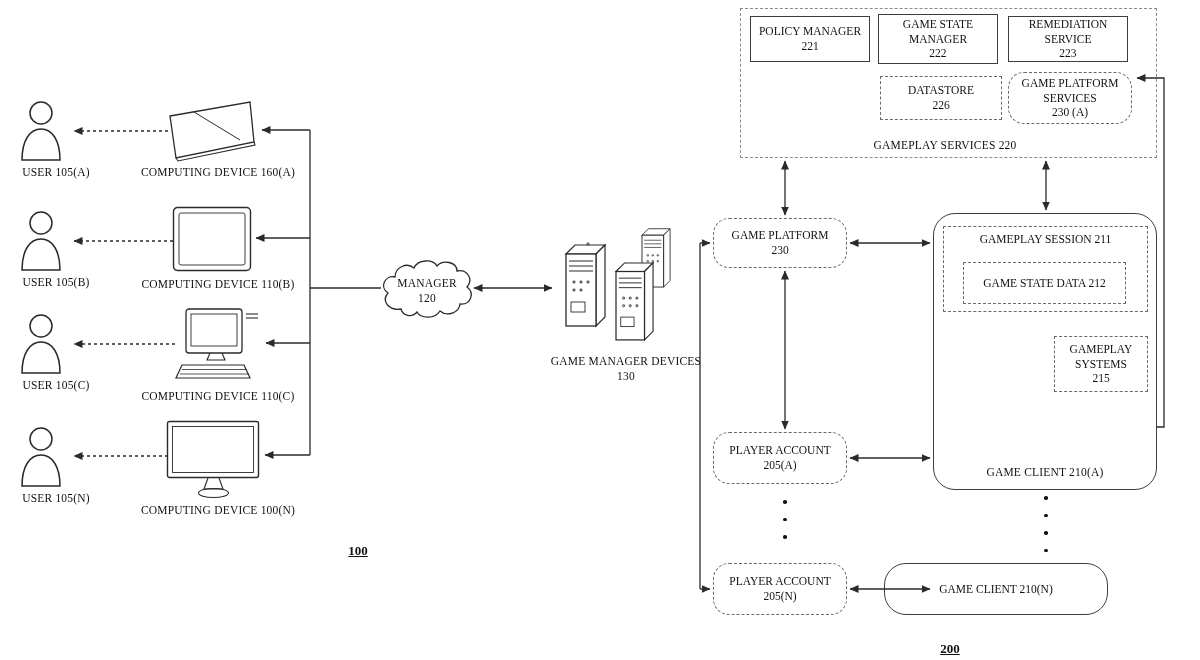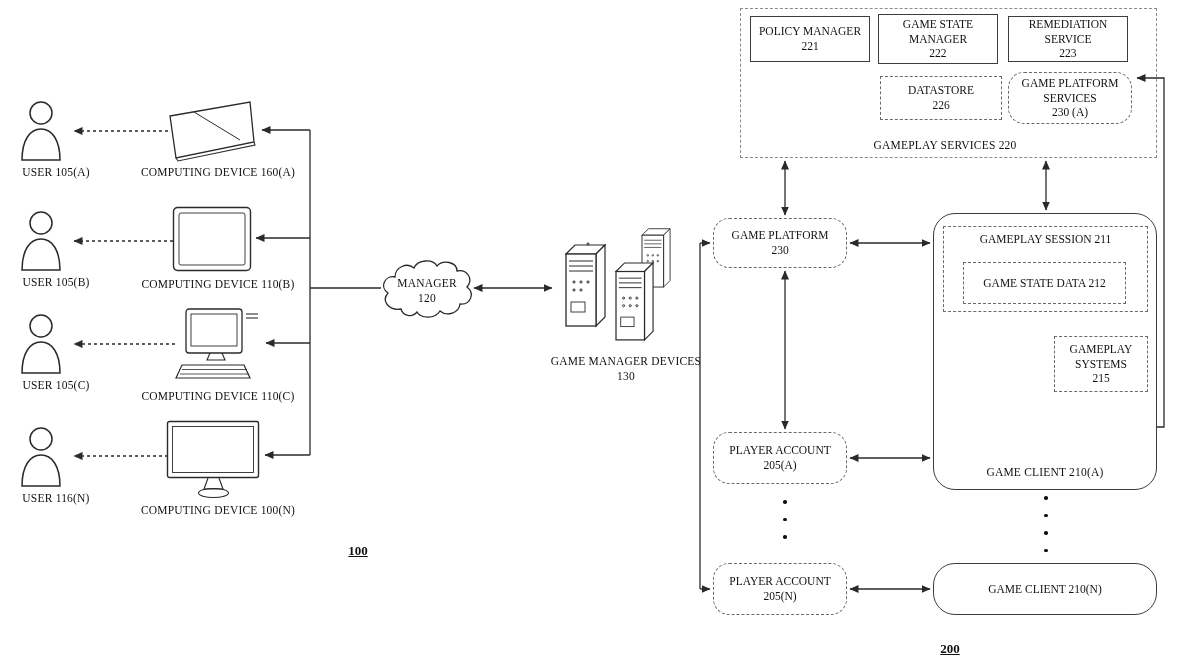--- a/index.html
+++ b/index.html
@@ -49,21 +49,21 @@
   <svg class="icon" style="left:18px;top:313px" width="46" height="62" viewBox="0 0 46 62">
     <circle cx="23" cy="13" r="11" fill="none" stroke="#2a2a2a" stroke-width="1.5"></circle>
     <path d="M4,60 C4,40 12,29 23,29 C34,29 42,40 42,60 Z" fill="none" stroke="#2a2a2a" stroke-width="1.5"></path>
   </svg>
   <div class="lbl" style="left:0px;top:379px;width:112px"><span>USER</span>&nbsp;<b>105(C)</b></div>
 
   <svg class="icon" style="left:18px;top:426px" width="46" height="62" viewBox="0 0 46 62">
     <circle cx="23" cy="13" r="11" fill="none" stroke="#2a2a2a" stroke-width="1.5"></circle>
     <path d="M4,60 C4,40 12,29 23,29 C34,29 42,40 42,60 Z" fill="none" stroke="#2a2a2a" stroke-width="1.5"></path>
   </svg>
-  <div class="lbl" style="left:0px;top:492px;width:112px"><span>USER</span>&nbsp;<b>116(N)</b></div>
+  <div class="lbl" style="left:0px;top:492px;width:112px"><span>USER</span>&nbsp;<b>105(N)</b></div>
 
   <svg class="icon" style="left:166px;top:100px" width="92" height="62" viewBox="0 0 92 62">
     <path d="M4,16 L84,2 L88,42 L10,58 Z" fill="none" stroke="#2a2a2a" stroke-width="1.3"></path>
     <path d="M10,58 L12,61 L89,45 L88,42" fill="none" stroke="#2a2a2a" stroke-width="1.1"></path>
     <line x1="28" y1="12" x2="74" y2="40" stroke="#2a2a2a" stroke-width="1"></line>
   </svg>
   <div class="lbl" style="left:118px;top:166px;width:200px"><span>COMPUTING DEVICE</span>&nbsp;<b>160(A)</b></div>
 
   <svg class="icon" style="left:172px;top:206px" width="80" height="66" viewBox="0 0 80 66">
     <rect x="1.5" y="1.5" width="77" height="63" rx="4" fill="none" stroke="#2a2a2a" stroke-width="1.4"></rect>
@@ -177,21 +177,21 @@
 
   <div class="box solidb rounded-lg" style="left:933px;top:213px;width:224px;height:277px"></div>
   <div class="box dashedb" style="left:943px;top:226px;width:205px;height:86px"></div>
   <div class="session-title" style="left:943px;top:233px;width:205px">GAMEPLAY SESSION 211</div>
   <div class="box dashedb" style="left:963px;top:262px;width:163px;height:42px">GAME STATE DATA 212</div>
   <div class="box dashedb" style="left:1054px;top:336px;width:94px;height:56px">GAMEPLAY
 SYSTEMS
 215</div>
   <div class="caption" style="left:983px;top:466px;width:124px">GAME CLIENT 210(A)</div>
 
-  <div class="box solidb rounded-lg" style="left:933px;top:563px;width:224px;height:52px">GAME CLIENT 210(N)</div>
+  <div class="box solidb rounded-lg" style="left:884px;top:563px;width:224px;height:52px">GAME CLIENT 210(N)</div>
 
   <div class="dotcol" style="left:783px;top:500px">
     <i class="dot"></i>
       <i class="dot"></i>
       <i class="dot"></i>
   </div>
   <div class="dotcol" style="left:1044px;top:496px">
     <i class="dot"></i>
       <i class="dot"></i>
       <i class="dot"></i>

